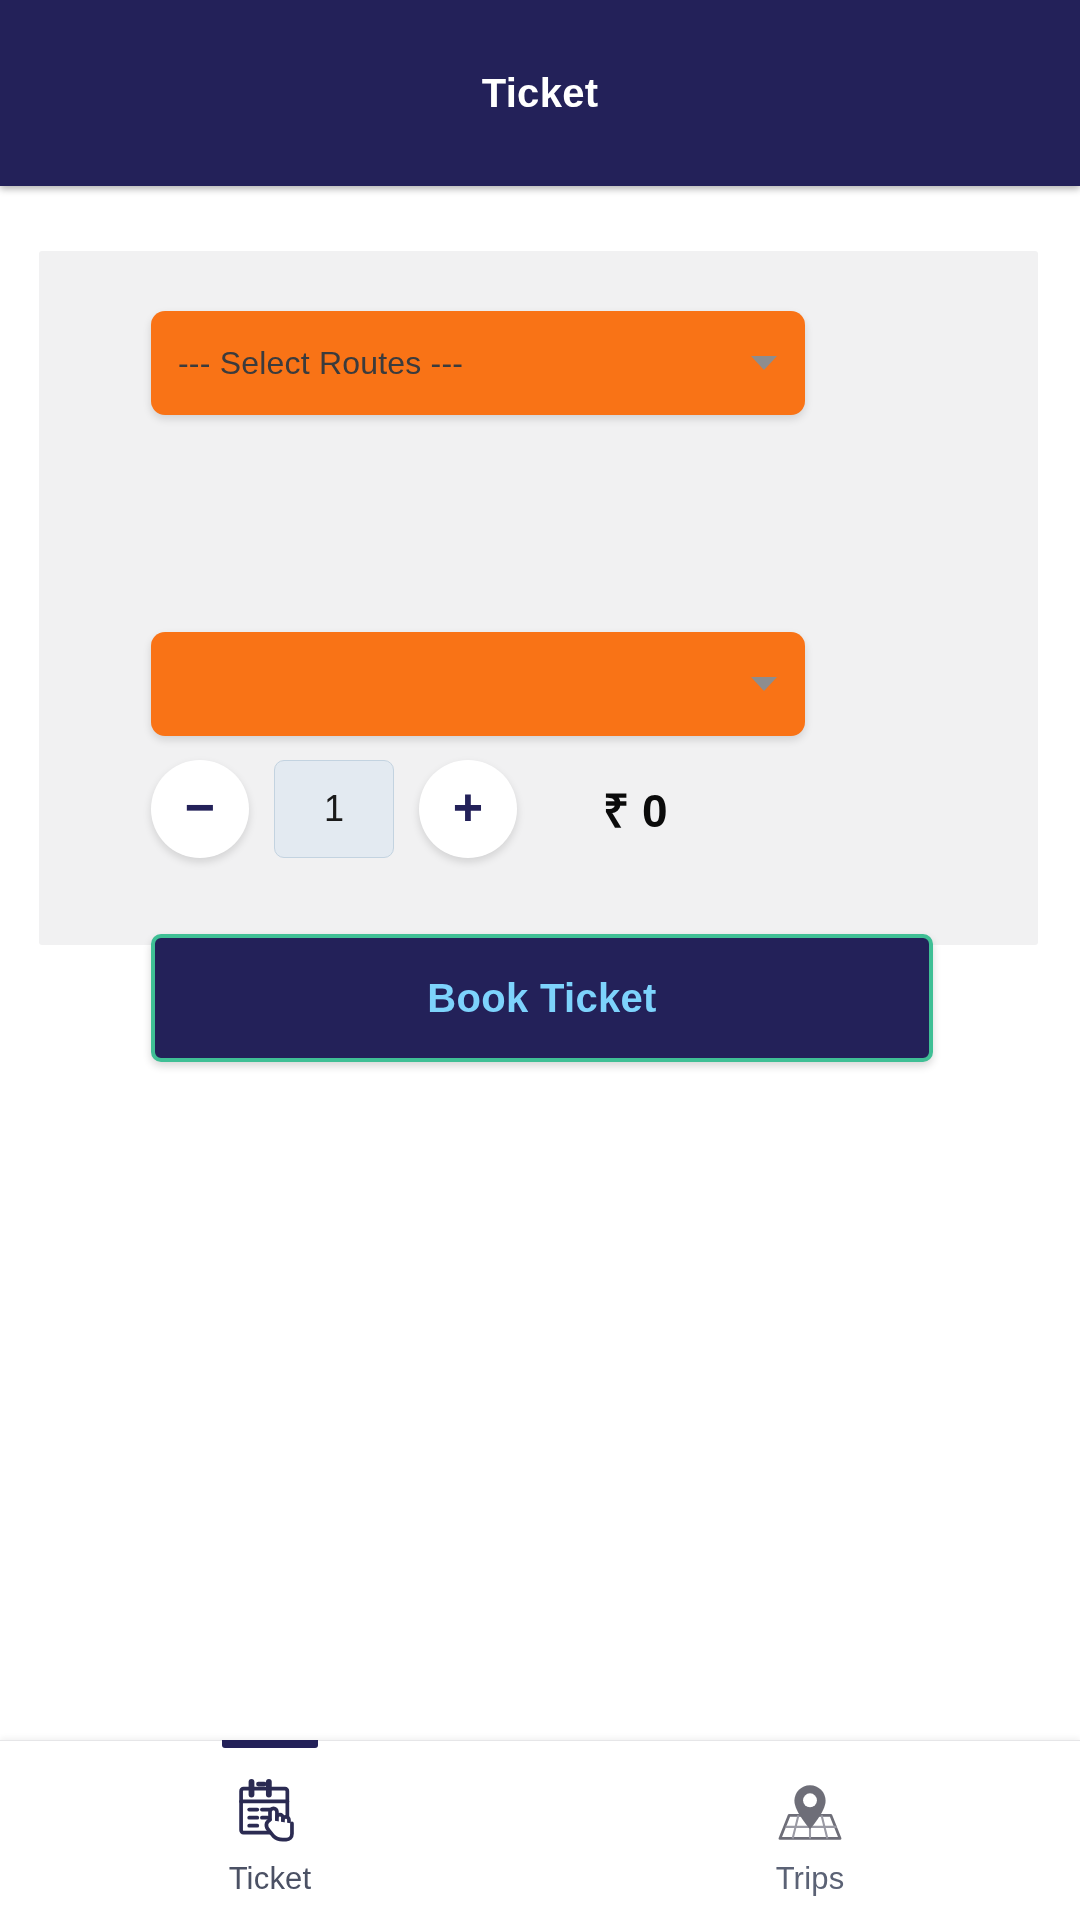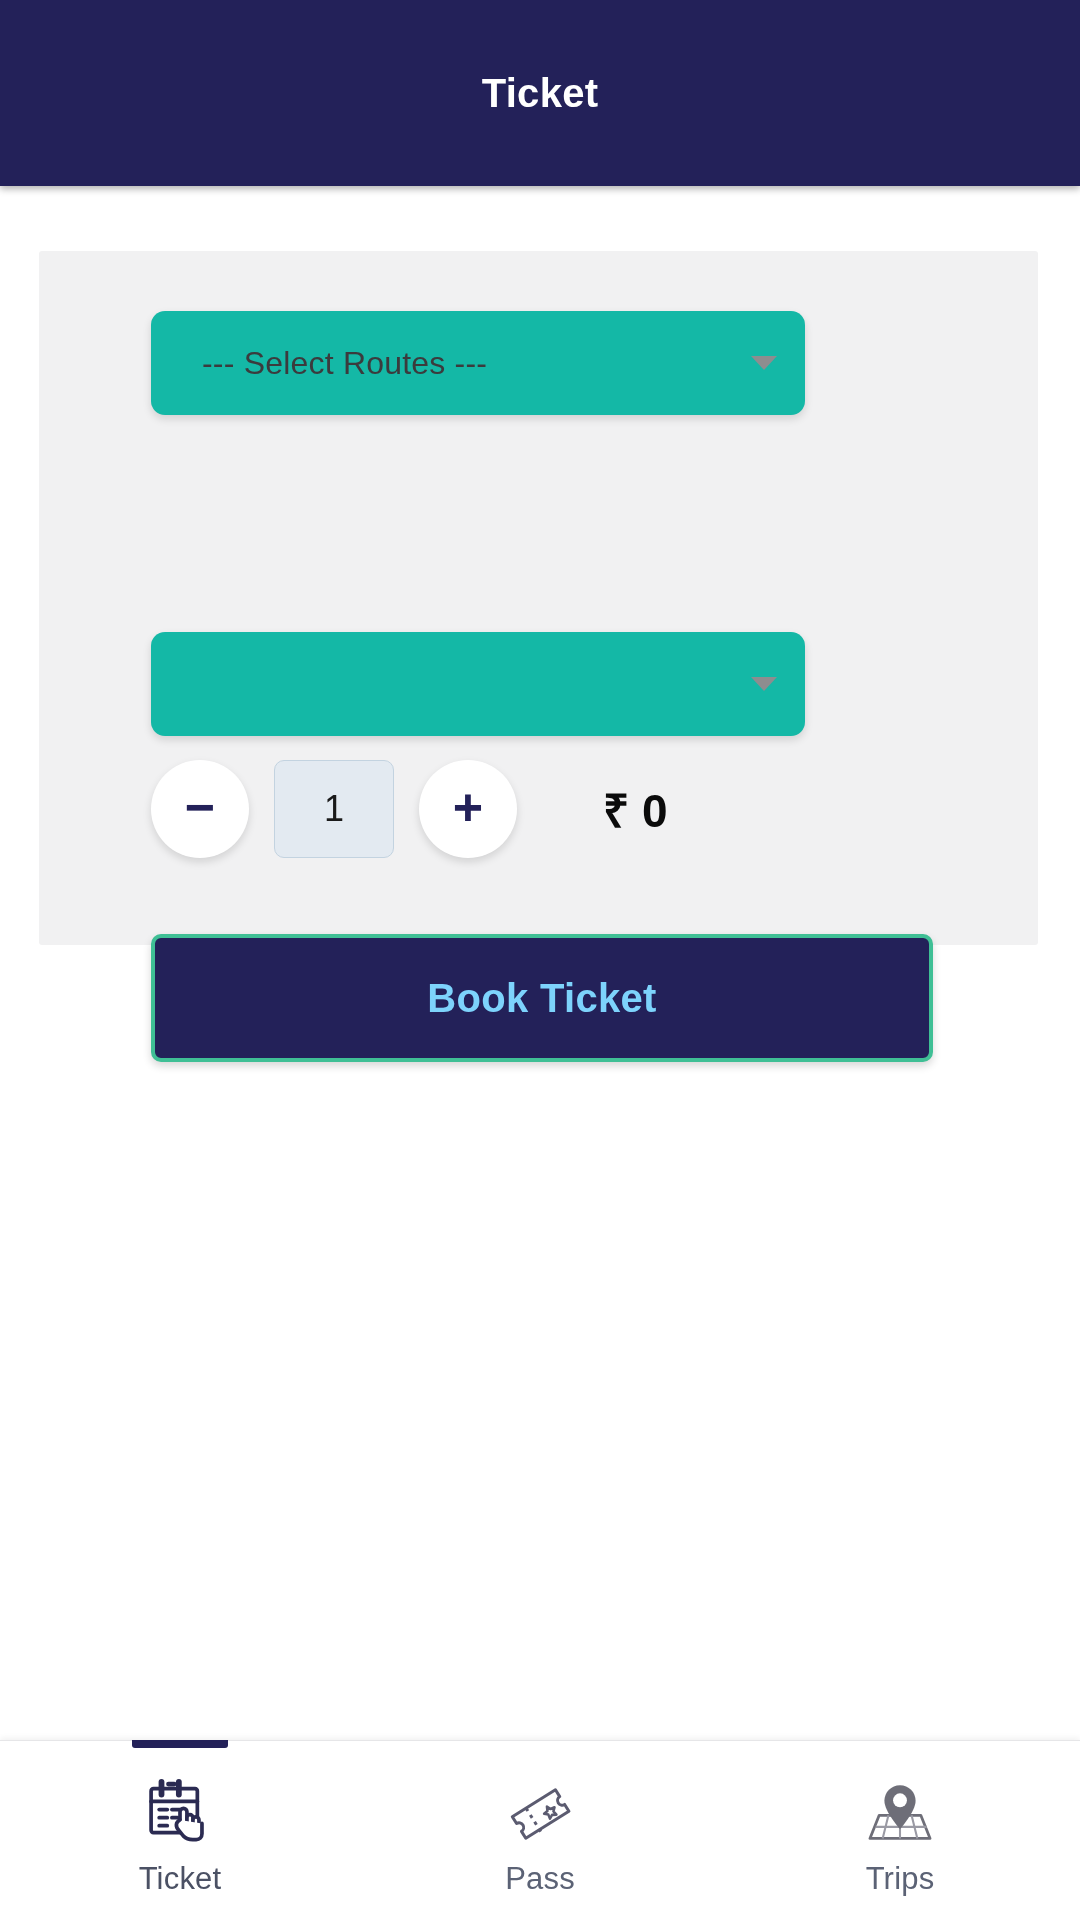--- a/index.html
+++ b/index.html
@@ -25,24 +25,24 @@
 
   
   .form-card{
     position:absolute; left:39px; top:251px; width:999px; height:694px;
     background:#f1f1f2;
     border-radius:3px;
   }
 
   .field{
     position:absolute; left:112px; width:654px; height:104px;
-    background:#14b8a6;
+    background:#f97316;
     border-radius:14px;
     box-shadow:0 4px 9px rgba(0,0,0,0.13);
-    display:flex; align-items:center;padding-left:24px;
+    display:flex; align-items:center;
   }
   .field .field-label{
     margin-left:27px;
     font-size:32px;
     color:#3b3b3d;
     letter-spacing:0.2px;
     white-space:nowrap;
   }
   .field .caret{
     position:absolute; right:28px; top:50%; transform:translateY(-50%);
@@ -183,33 +183,20 @@
         <line x1="14" y1="43" x2="21" y2="43"></line>
         <path d="M32 38 v-7 a3 3 0 0 1 6 0 v9" fill="#ffffff"></path>
         <path d="M38 40 v-4 a2.6 2.6 0 0 1 5.2 0 v4" fill="#ffffff"></path>
         <path d="M43.2 41 v-3 a2.6 2.6 0 0 1 5.2 0 v3" fill="#ffffff"></path>
         <path d="M32 38 c-4 2 -4 6 -1 9 l4 5 c2 2 5 3 8 3 h3 c3 0 5-2 5-5 v-9" fill="#ffffff"></path>
       </svg>
     </span>
     <span class="nav-label">Ticket</span>
   </div>
 
-  <div class="nav-item">
-
-    <span class="nav-icon">
-      <svg width="74" height="74" viewBox="0 0 64 64" fill="none" stroke="#5b5b70" stroke-width="2.6" stroke-linejoin="round">
-        <g transform="rotate(-32 32 32)">
-          <path d="M10 22 h44 v7 a4 4 0 0 0 0 8 v7 H10 v-7 a4 4 0 0 0 0 -8 z"></path>
-          <path d="M24 22 v3 M24 29 v3 M24 36 v3 M24 43 v3"></path>
-          <path d="M40 30.5 l1.6 3.4 3.7 .5 -2.7 2.6 .7 3.7 -3.3-1.8 -3.3 1.8 .7-3.7 -2.7-2.6 3.7-.5 z" stroke-width="2.2"></path>
-        </g>
-      </svg>
-    </span>
-    <span class="nav-label">Pass</span>
-  </div>
 
   <div class="nav-item">
 
     <span class="nav-icon">
       <svg width="74" height="74" viewBox="0 0 64 64" fill="none">
         <path d="M14 34 L50 34 L58 54 L6 54 Z" fill="#ffffff" stroke="#6e6e78" stroke-width="2.4" stroke-linejoin="round"></path>
         <path d="M22 34 L17 54 M32 34 L32 54 M42 34 L47 54 M11 44 L55 44" stroke="#9a9aa4" stroke-width="1.8"></path>
         <path d="M32 8 c-7.5 0 -13.5 6 -13.5 13.5 C18.5 31 32 46 32 46 s13.5-15 13.5-24.5 C45.5 14 39.5 8 32 8 z" fill="#6e6e78"></path>
         <circle cx="32" cy="21" r="6" fill="#ffffff"></circle>
       </svg>

